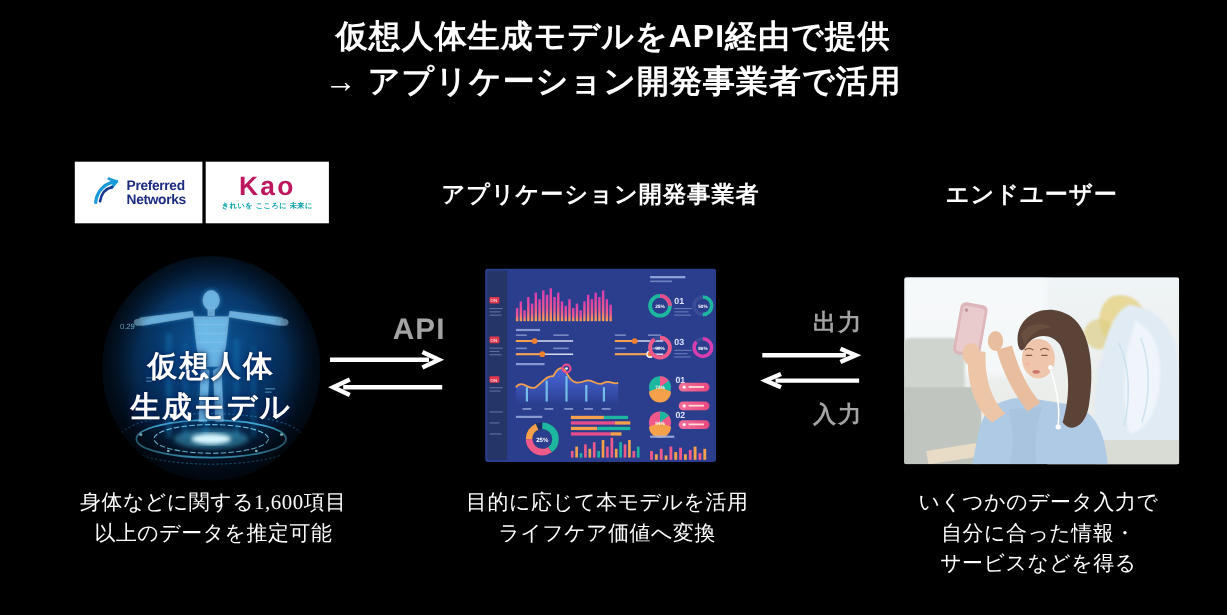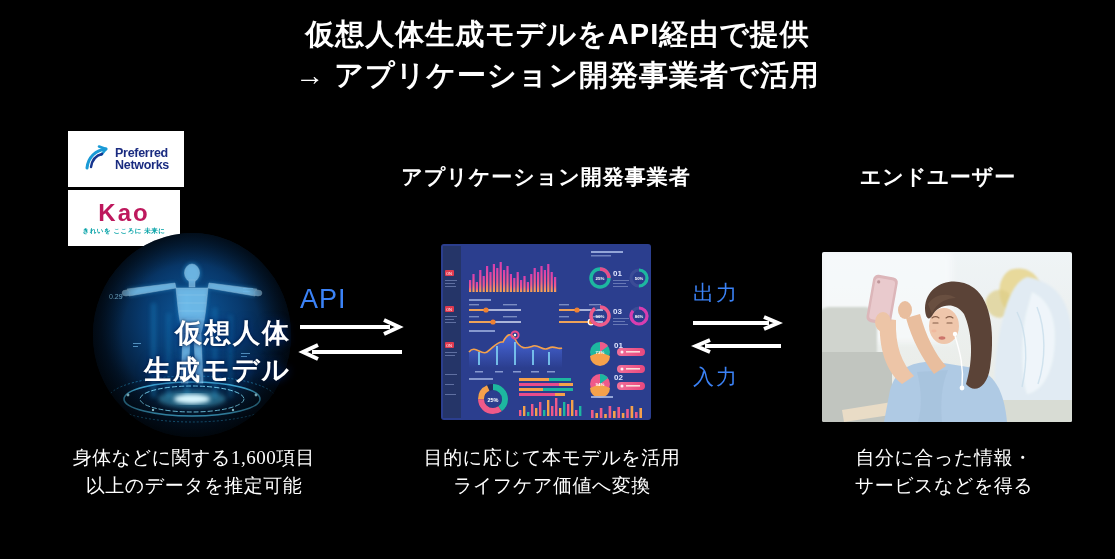--- a/index.html
+++ b/index.html
@@ -2,36 +2,36 @@
 <html><head>
 <meta charset="utf-8">
 <style>
   html,body{margin:0;padding:0;background:#000;}
   body{width:1115px;height:559px;overflow:hidden;font-family:"Liberation Sans","DejaVu Sans",sans-serif;color:#fff;position:relative;}
   .abs{position:absolute;}
   .slide{position:absolute;left:0;top:0;width:1115px;height:559px;background:#000;}
 
   .title{left:0;top:14px;width:1115px;text-align:center;font-weight:bold;font-size:29px;line-height:41px;letter-spacing:1px;}
 
-  .logos{left:68px;top:131px;display:flex;gap:3px;flex-direction:column;}
+  .logos{left:68px;top:147px;display:flex;gap:3px;}
   .logo-box{background:#fff;height:56px;display:flex;align-items:center;justify-content:center;}
   .logo-pfn{width:116px;gap:4px;}
   .pfn-text{color:#1a2b80;font-weight:bold;font-size:12.5px;line-height:12.5px;letter-spacing:-0.3px;}
   .logo-kao{width:112px;flex-direction:column;line-height:1;}
   .kao-word{color:#be185d;font-weight:bold;font-size:24px;letter-spacing:2px;line-height:24px;}
   .kao-tag{color:#00a0a5;font-size:6.5px;font-weight:bold;margin-top:3px;letter-spacing:0.5px;}
 
   .col-header{top:163px;text-align:center;font-weight:bold;font-size:21px;letter-spacing:1px;}
   .hdr-dev{left:381px;width:330px;}
   .hdr-user{left:788px;width:300px;}
 
   .circle-wrap{left:93px;top:233px;width:198px;height:204px;}
-  .circle-label{left:93px;top:315px;width:198px;text-align:right;font-weight:bold;font-size:27px;line-height:37px;letter-spacing:2px;text-shadow:0 0 8px rgba(0,40,120,0.95),0 0 3px rgba(0,0,0,0.8);}
-
-  .connector-label{text-align:left;font-weight:normal;color:#3b82f6;}
+  .circle-label{left:93px;top:315px;width:198px;text-align:center;font-weight:bold;font-size:27px;line-height:37px;letter-spacing:2px;text-shadow:0 0 8px rgba(0,40,120,0.95),0 0 3px rgba(0,0,0,0.8);}
+
+  .connector-label{text-align:right;font-weight:bold;color:#a3a3a3;}
   .api-label{left:300px;top:284px;width:105px;font-size:27px;letter-spacing:1px;}
   .io-out{left:693px;top:279px;width:92px;font-size:21px;letter-spacing:2px;}
   .io-in{left:693px;top:363px;width:92px;font-size:21px;letter-spacing:2px;}
   .api-arrows{left:298px;top:317px;}
   .io-arrows{left:691px;top:314px;}
 
   .dashboard{left:441px;top:244px;width:210px;height:176px;}
   .photo{left:822px;top:252px;width:250px;height:170px;}
 
   .caption{top:444px;text-align:center;font-size:19px;line-height:27.5px;letter-spacing:0.5px;}
@@ -502,17 +502,18 @@
 
   <div class="abs caption cap-model">
     <div>身体などに関する1,600項目</div>
     <div>以上のデータを推定可能</div>
   </div>
   <div class="abs caption cap-dev">
     <div>目的に応じて本モデルを活用</div>
     <div>ライフケア価値へ変換</div>
   </div>
   <div class="abs caption cap-user">
+    <div>いくつかのデータ入力で</div>
     <div>自分に合った情報・</div>
     <div>サービスなどを得る</div>
   </div>
 
 </div>
 
 </body></html>

